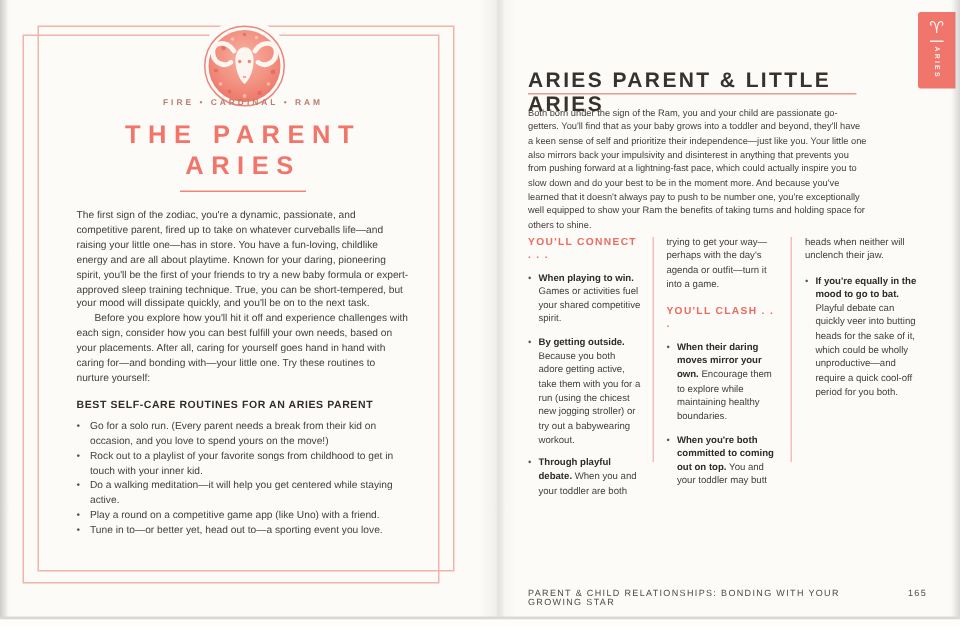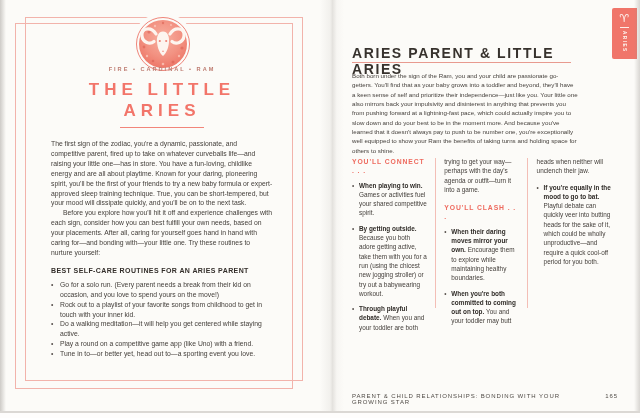--- a/index.html
+++ b/index.html
@@ -121,21 +121,21 @@
         <path d="M32 19.5 C27.5 19.5 25.5 24.5 26 30 C26.5 36.5 29 41.5 32 44 C35 41.5 37.5 36.5 38 30 C38.5 24.5 36.5 19.5 32 19.5 Z" fill="#fdf5ef"></path>
         <circle cx="28.8" cy="29" r="1.1" fill="#ef8276"></circle>
         <circle cx="35.2" cy="29" r="1.1" fill="#ef8276"></circle>
         <path d="M31 39 q1 1 2 0" stroke="#ef8276" stroke-width="0.8" fill="none"></path>
       </svg>
     </div>
 
     <div class="kicker">FIRE • CARDINAL • RAM</div>
 
     <div class="book-title">
-      <div>THE LITTLE</div>
+      <div>THE PARENT</div>
       <div>ARIES</div>
     </div>
     <div class="title-rule"></div>
 
     <div class="left-flow">
       <p class="p1">The first sign of the zodiac, you're a dynamic, passionate, and competitive parent, fired up to take on whatever curveballs life—and raising your little one—has in store. You have a fun-loving, childlike energy and are all about playtime. Known for your daring, pioneering spirit, you'll be the first of your friends to try a new baby formula or expert-approved sleep training technique. True, you can be short-tempered, but your mood will dissipate quickly, and you'll be on to the next task.</p>
       <p class="p2">Before you explore how you'll hit it off and experience challenges with each sign, consider how you can best fulfill your own needs, based on your placements. After all, caring for yourself goes hand in hand with caring for—and bonding with—your little one. Try these routines to nurture yourself:</p>
       <h3 class="routines-heading">BEST SELF-CARE ROUTINES FOR AN ARIES PARENT</h3>
       <ul class="routines">
           <li class="routine">

